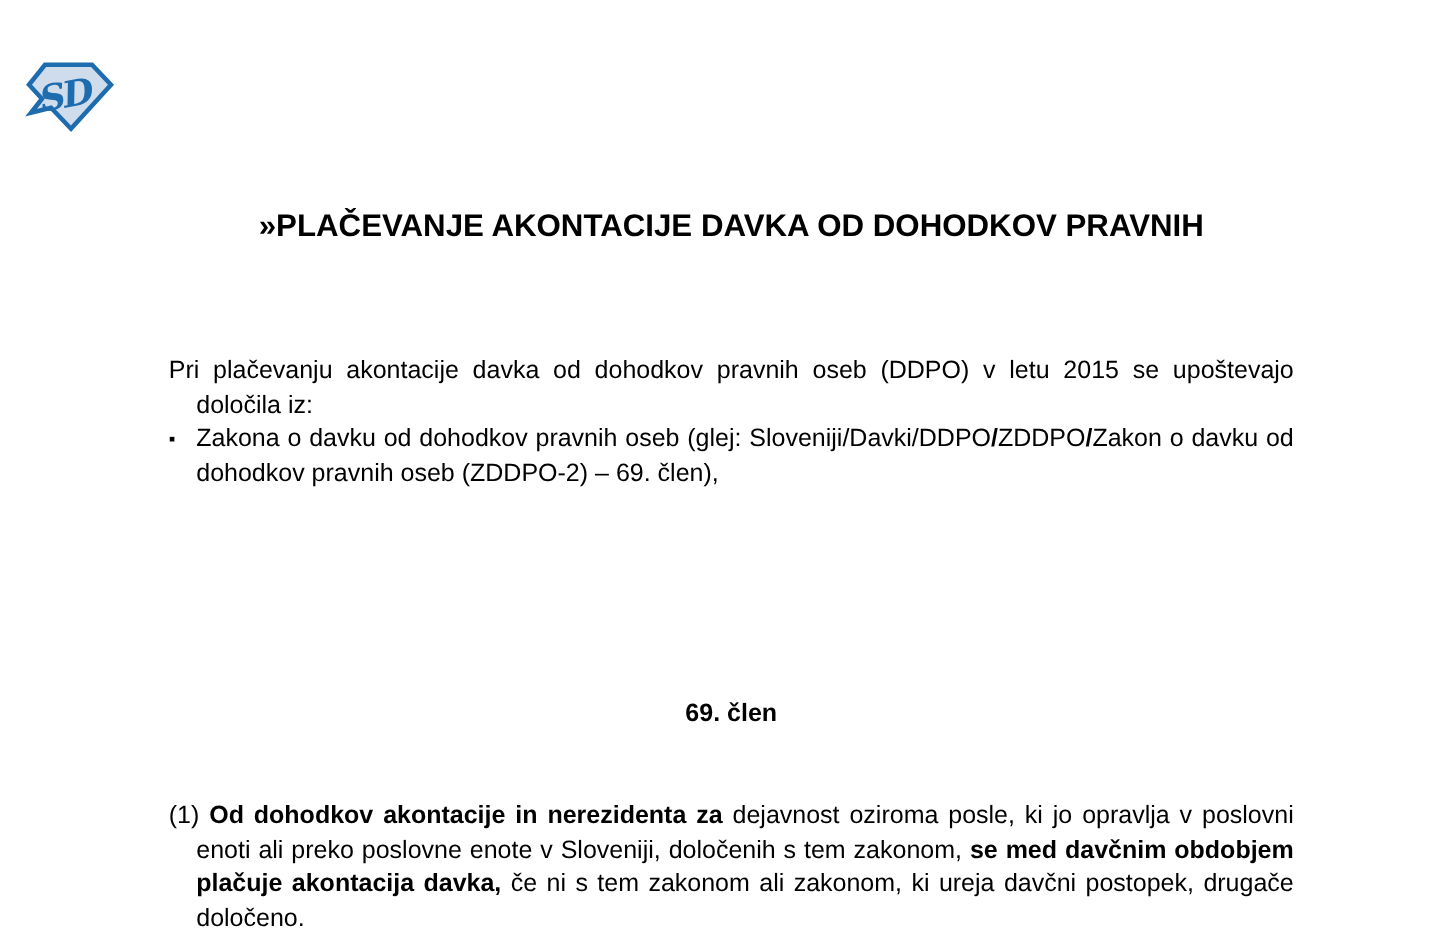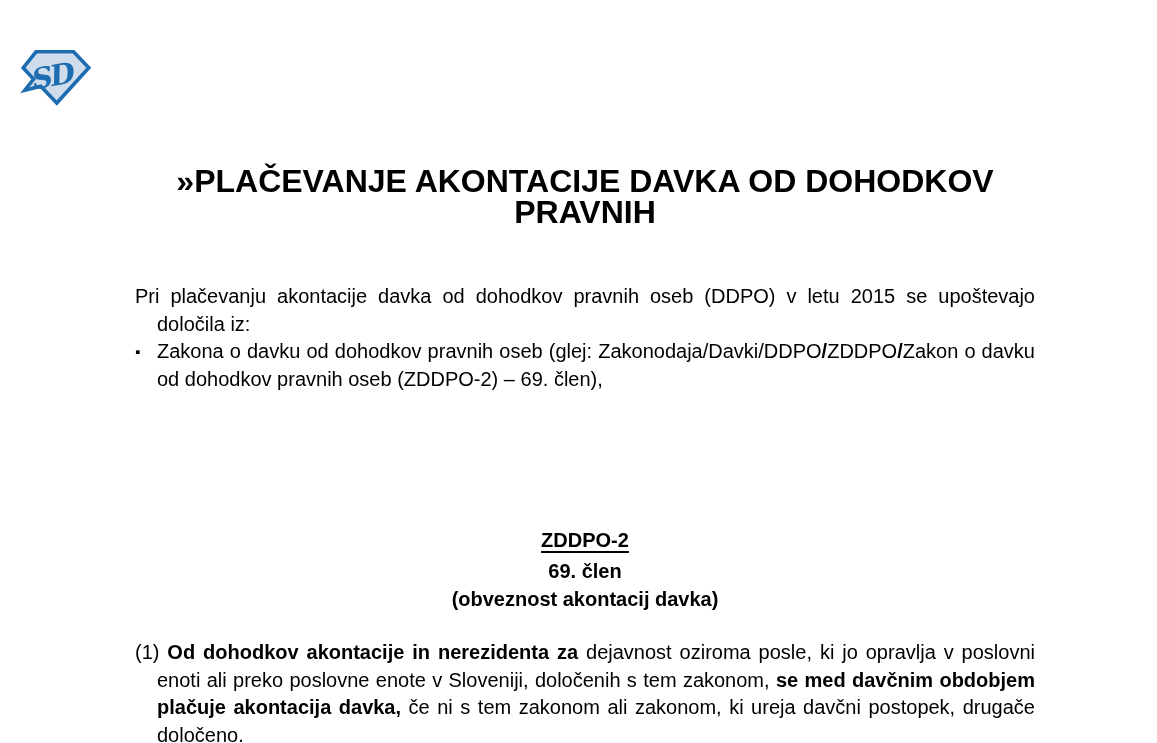--- a/index.html
+++ b/index.html
@@ -26,21 +26,21 @@
     top: 46px;
     width: 80px;
     height: 66px;
   }
   .title {
     position: absolute;
     left: 135px;
     top: 166px;
     width: 900px;
     text-align: center;
-    font-size: 32px;
+    font-size: 25px;
     font-weight: bold;
     line-height: 31px;
   }
   .flow {
     position: absolute;
     left: 135px;
     width: 900px;
     font-size: 20px;
     line-height: 27.5px;
   }
@@ -78,29 +78,25 @@
     <path d="M25,7 L72,7 L91,27 L51,71 L31,50 L11,55 L22,41 L9,27 Z" stroke="#1e6cb0" stroke-width="4.5" stroke-linejoin="miter" fill="#cfdceb"></path>
     <text x="20" y="49" font-size="36" font-weight="bold" font-style="italic" font-family="DejaVu Serif, serif" letter-spacing="-3" transform="rotate(-10 50 38)" fill="#1e6cb0">SD</text>
   </svg>
 
   <div class="title">
     <div>»PLAČEVANJE AKONTACIJE DAVKA OD DOHODKOV PRAVNIH</div>
   </div>
 
   <div class="flow flow-intro">
     <p class="para"><span>Pri plačevanju akontacije davka od dohodkov pravnih oseb (DDPO) v letu 2015 se upoštevajo določila iz:</span></p>
-    <p class="para"><span class="marker">▪</span><span><span>Zakona o davku od dohodkov pravnih oseb (glej: Zakonodaja/Davki/DDPO</span><span class="b">/</span><span>ZDDPO</span><span class="b">/</span><span>Zakon o davku od dohodkov pravnih oseb (ZDDPO-2) – 69. člen),</span></span></p>
+    <p class="para"><span class="marker">▪</span><span><span>Zakona o davku od dohodkov pravnih oseb (glej: Sloveniji/Davki/DDPO</span><span class="b">/</span><span>ZDDPO</span><span class="b">/</span><span>Zakon o davku od dohodkov pravnih oseb (ZDDPO-2) – 69. člen),</span></span></p>
   </div>
 
-  <div class="flow flow-law">
-    <span class="law-heading">ZDDPO-2</span>
-  </div>
 
   <div class="flow flow-article">
     <div>69. člen</div>
-    <div>(obveznost akontacij davka)</div>
   </div>
 
   <div class="flow flow-para1">
     <p class="para"><span>(1) </span><span class="b">Od dohodkov akontacije in nerezidenta za </span><span>dejavnost oziroma posle, ki jo opravlja v poslovni enoti ali preko poslovne enote v Sloveniji, določenih s tem zakonom, </span><span class="b">se med davčnim obdobjem plačuje akontacija davka, </span><span>če ni s tem zakonom ali zakonom, ki ureja davčni postopek, drugače določeno.</span></p>
   </div>
 
 </div>
 
 </body></html>

